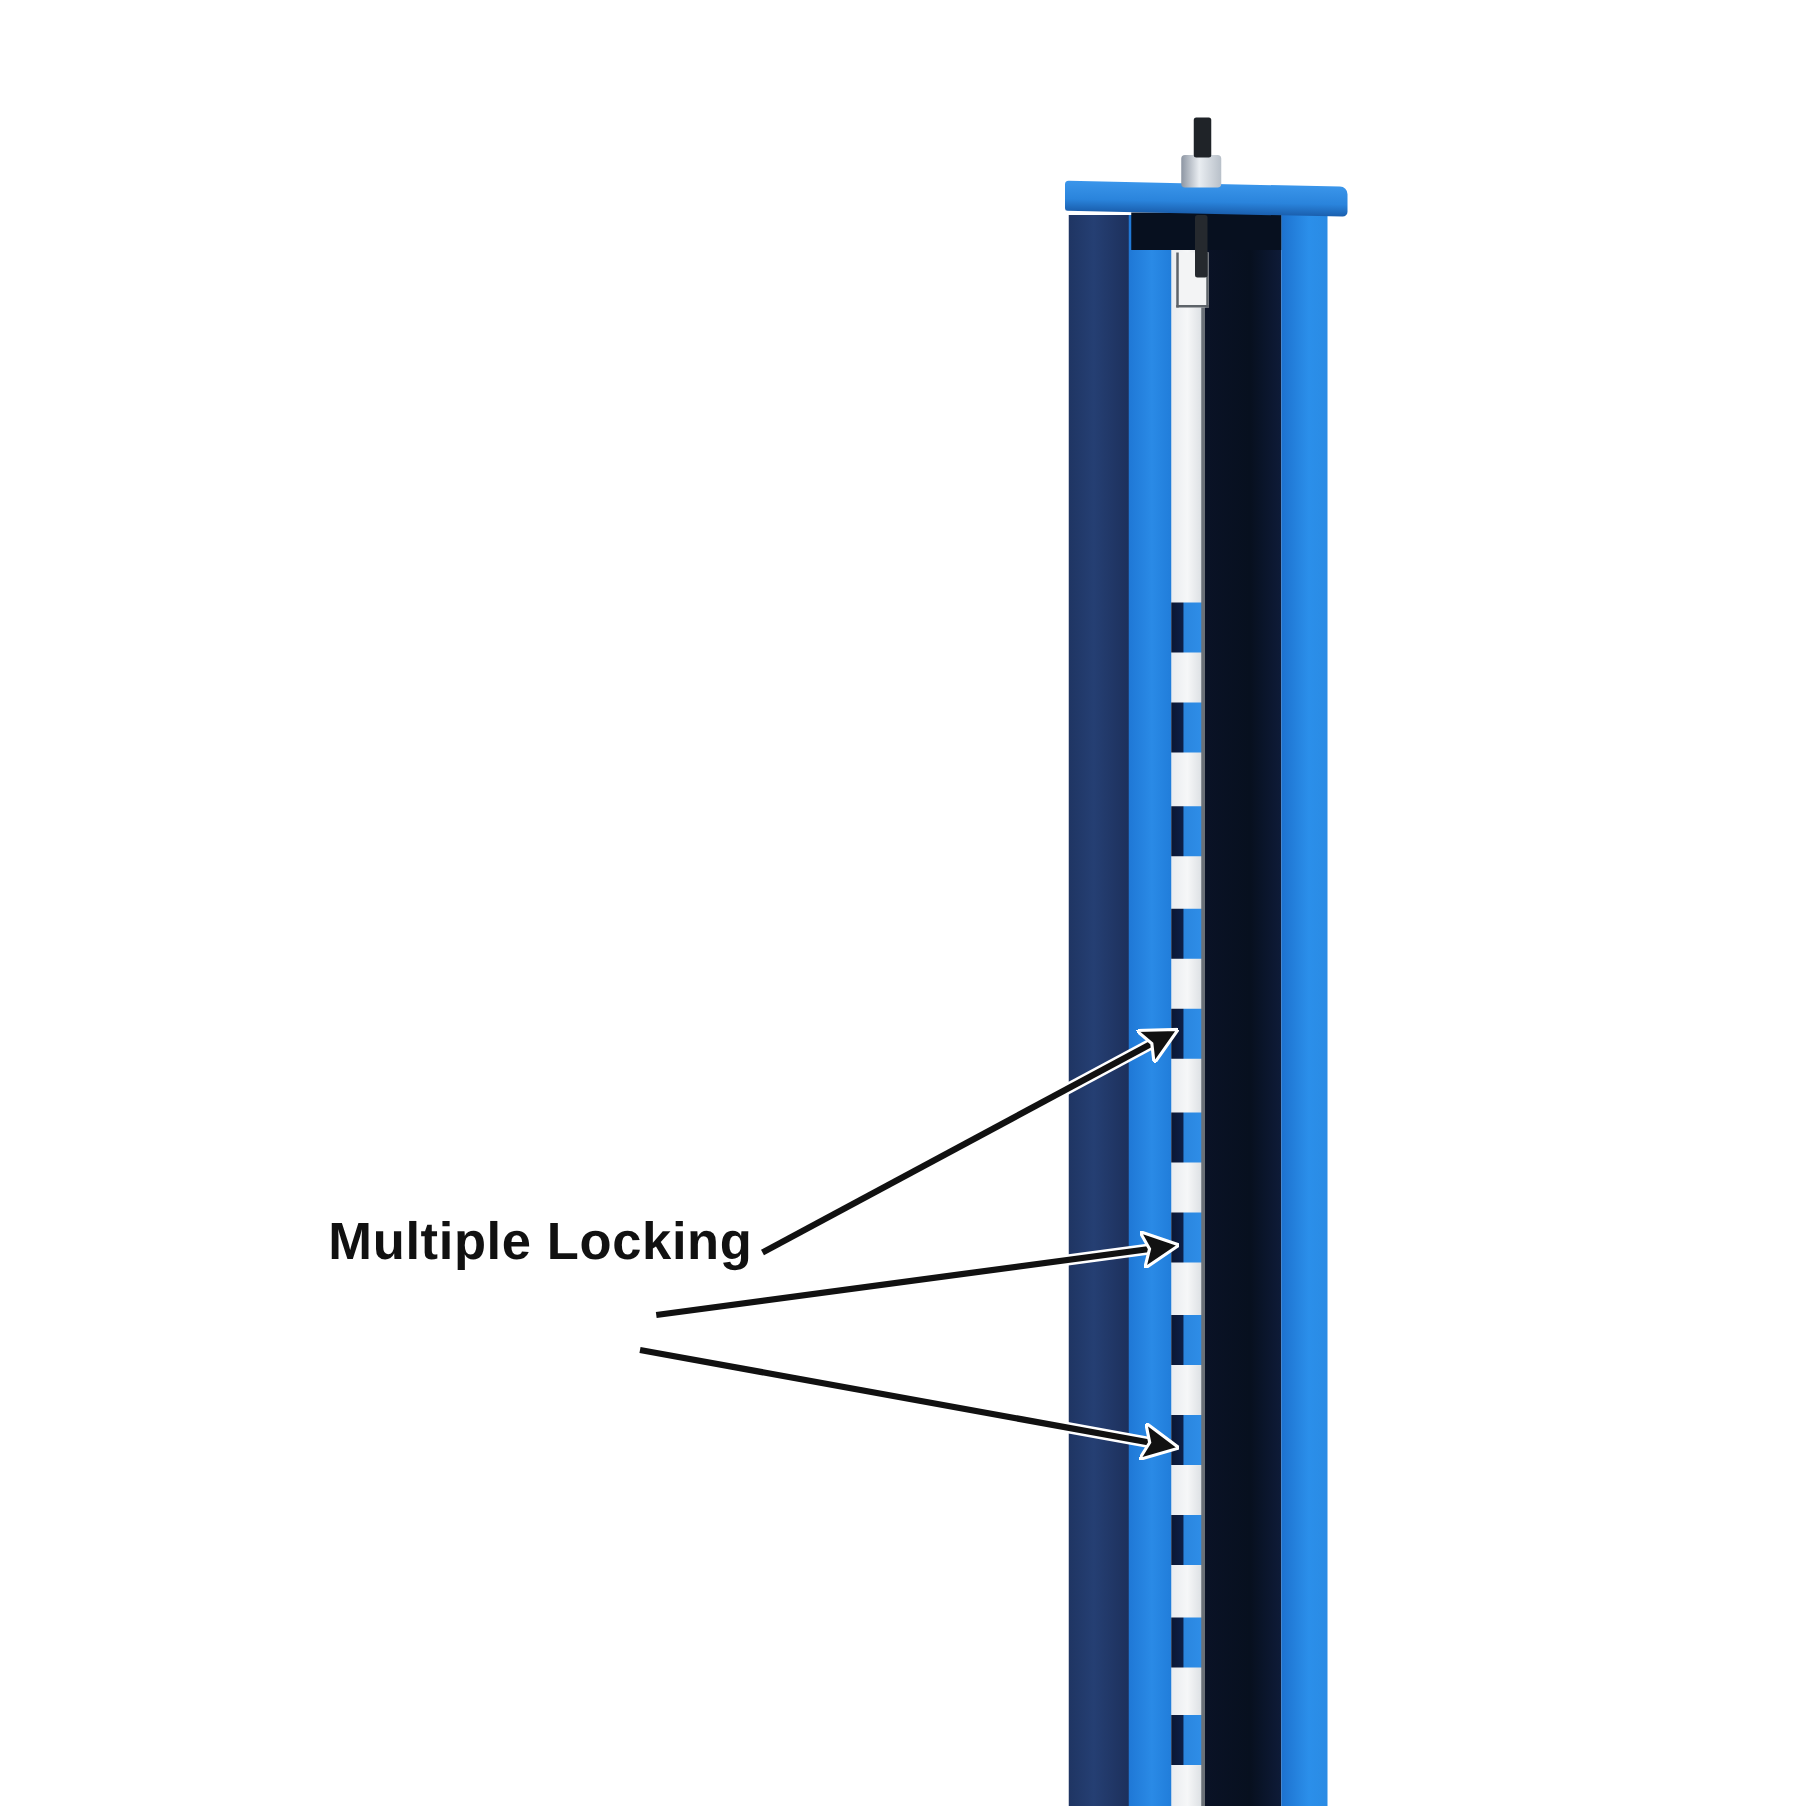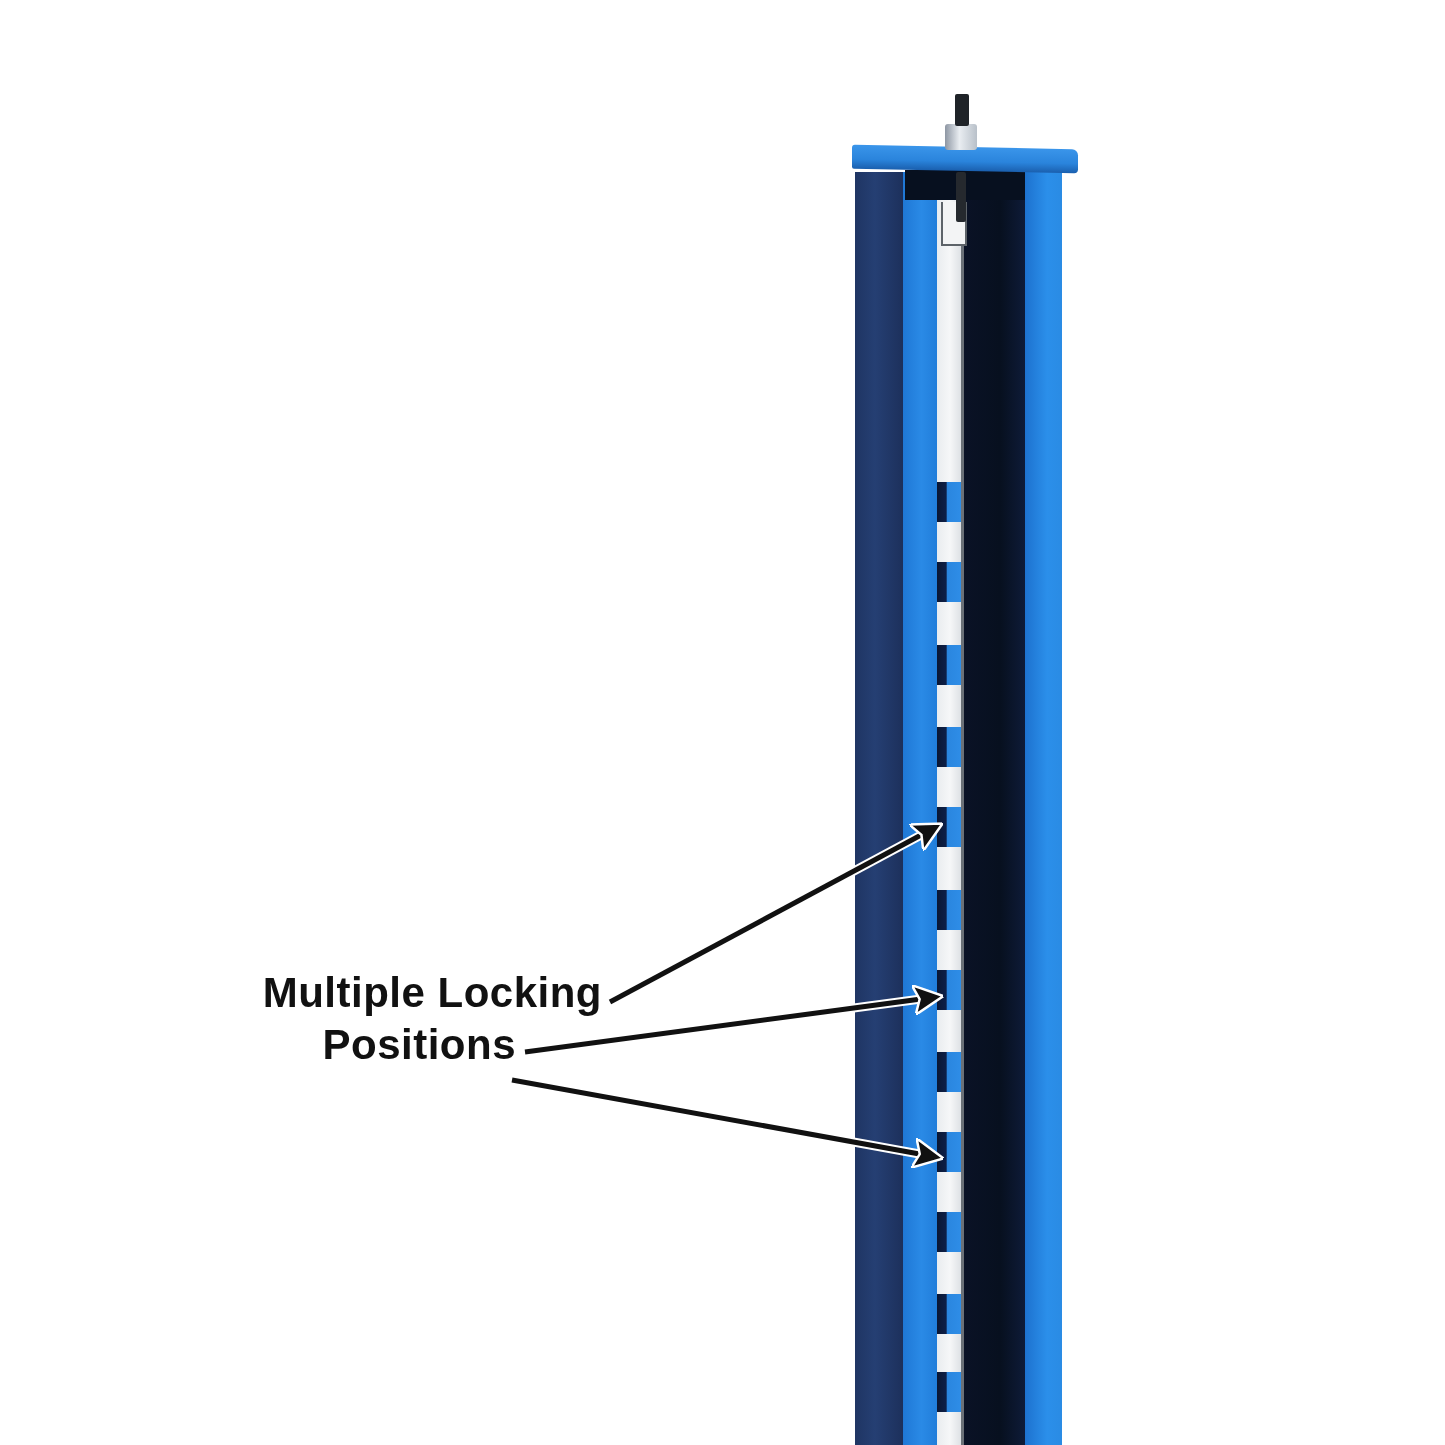--- a/index.html
+++ b/index.html
@@ -84,15 +84,14 @@
         <line x1="610" y1="970" x2="936" y2="795" stroke="#111111" stroke-width="5" marker-end="url(#ah)"></line>
         <line x1="525" y1="1020" x2="936" y2="965" stroke="#ffffff" stroke-width="9"></line>
         <line x1="525" y1="1020" x2="936" y2="965" stroke="#111111" stroke-width="5" marker-end="url(#ah)"></line>
         <line x1="512" y1="1048" x2="936" y2="1125" stroke="#ffffff" stroke-width="9"></line>
         <line x1="512" y1="1048" x2="936" y2="1125" stroke="#111111" stroke-width="5" marker-end="url(#ah)"></line>
       </g>
   </svg>
 
   <div class="label">
     <span>Multiple Locking</span>
-    <span class="line2">Positions</span>
   </div>
 </div>
 
 </body></html>

